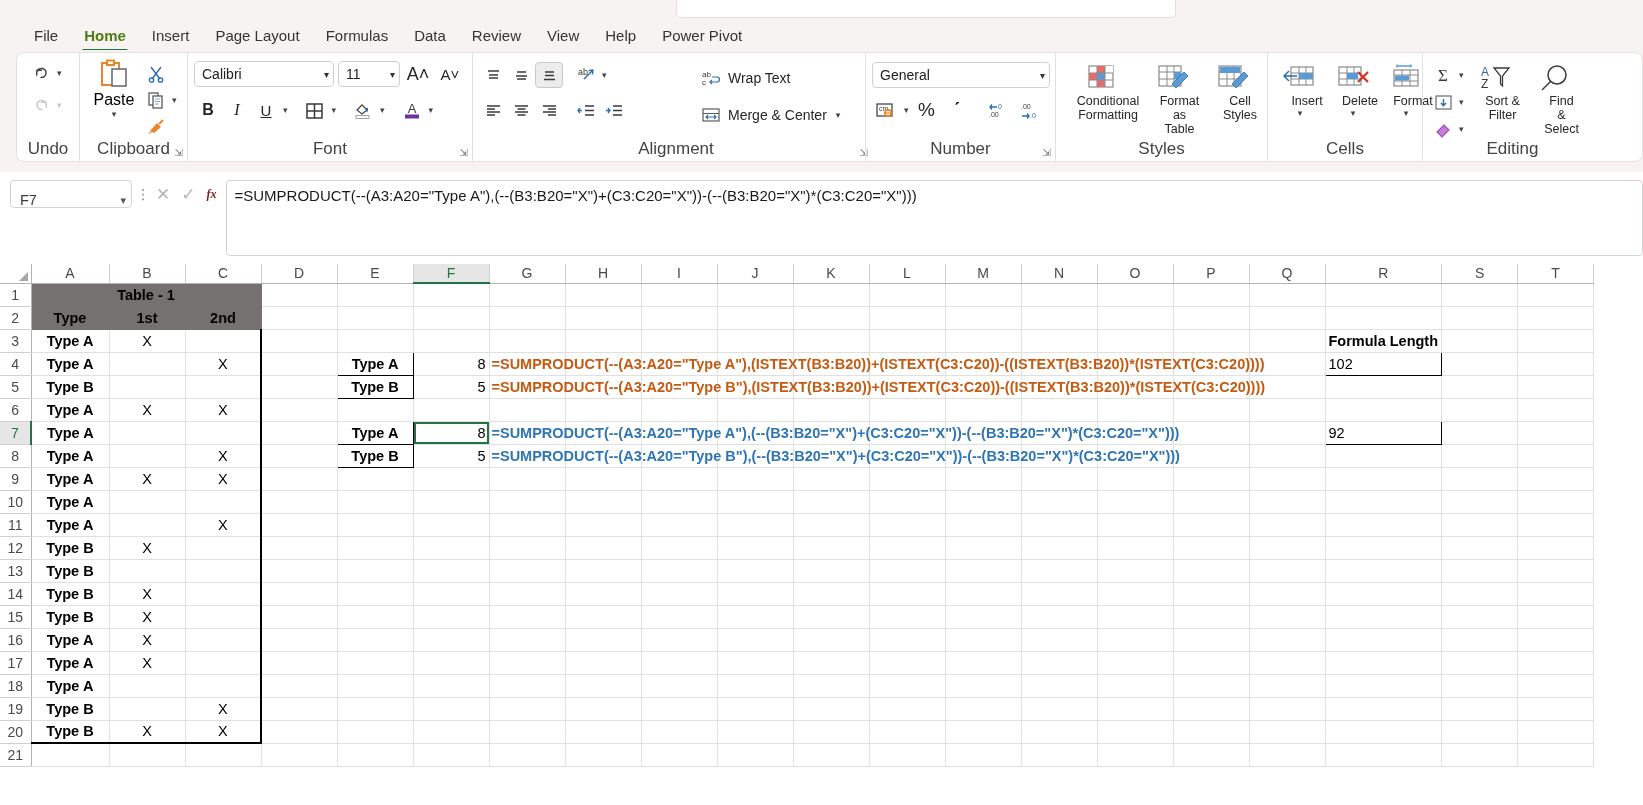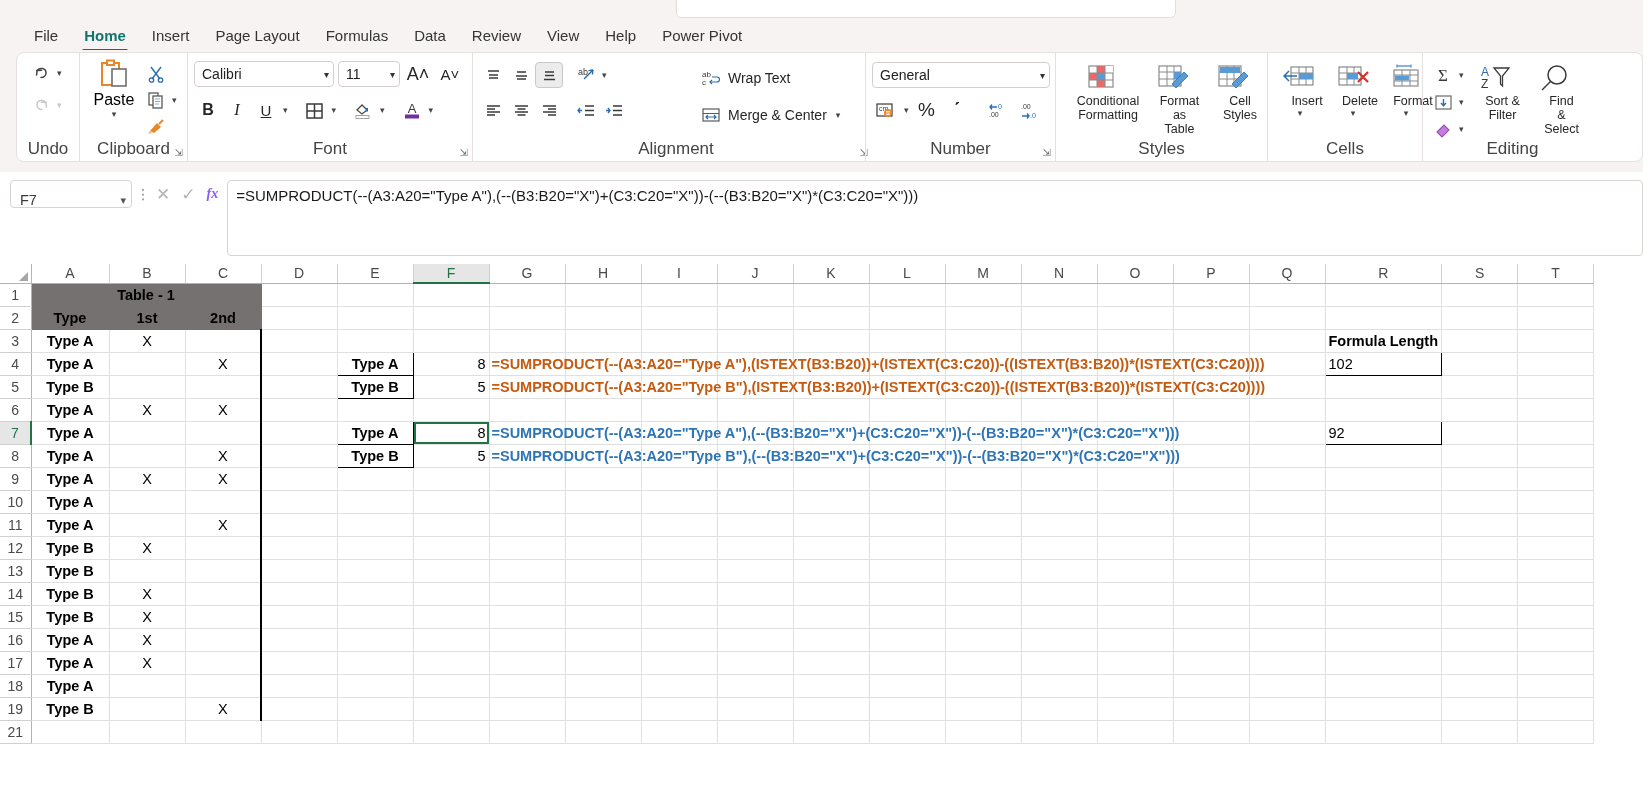--- a/index.html
+++ b/index.html
@@ -39,21 +39,21 @@
   }
   .ribbon-tab {
     padding: 4px 12px 3px 12px;
     margin-right: 2px;
     cursor: default;
     position: relative;
     white-space: nowrap;
   }
   .ribbon-tab.active {
     font-weight: bold;
-    color: #0f766e;
+    color: #4d7c0f;
   }
   .ribbon-tab.active::after {
     content: "";
     position: absolute;
     left: 10px; right: 10px; bottom: -5px;
     height: 3px; background: #217346; border-radius: 2px;
   }
 
   
   .ribbon {
@@ -183,21 +183,21 @@
     border: 1px solid #d8d3d2; border-radius: 4px;
     background:#fff;
     display:flex; align-items:center; padding: 12px 5px 0 9px;
     font-size: 14.5px; color: #3a3a3a;
   }
   .namebox .nv { flex:1; }
   .namebox .nc { font-size: 11px; color:#555; }
   .fb-dots { width: 22px; text-align:center; color:#808080; font-size:14px; line-height:28px; height:28px;}
   .fb-icons { display:flex; align-items:center; height:28px; gap:11px; padding: 0 9px 0 2px;}
   .fb-ic { font-size: 17px; color: #b6b6b6; }
-  .fb-fx { font-size: 14px; color: #8b5cf6; font-family: "Liberation Serif", serif; font-style: italic; font-weight: bold;}
+  .fb-fx { font-size: 12px; color: #7f1d1d; font-family: "Liberation Serif", serif; font-style: italic; font-weight: bold;}
   .fb-input {
     flex: 1; margin-right: 0px;
     min-height: 76px;
     border: 1px solid #d8d3d2;
     border-radius: 4px;
     background: #fff;
     font-size: 15px;
     color: #1a1a1a;
     padding: 5px 8px;
     font-family: "Liberation Sans", sans-serif;
@@ -1198,20 +1198,43 @@
           <td class="cell"></td>
       <td class="cell"></td>
           <td class="cell"></td>
       <td class="cell"></td>
           <td class="cell"></td>
       <td class="cell"></td>
           <td class="cell"></td>
       <td class="cell"></td>
     </tr>
     <tr>
+      <td class="rowhdr">20</td>
+      <td class="cell t-b tbl-bottom">Type B</td>
+      <td class="cell x tbl-bottom">X</td>
+      <td class="cell x tbl-right tbl-bottom">X</td>
+      <td class="cell"></td>
+          <td class="cell"></td>
+      <td class="cell"></td>
+          <td class="cell"></td>
+      <td class="cell"></td>
+          <td class="cell"></td>
+      <td class="cell"></td>
+          <td class="cell"></td>
+      <td class="cell"></td>
+          <td class="cell"></td>
+      <td class="cell"></td>
+          <td class="cell"></td>
+      <td class="cell"></td>
+          <td class="cell"></td>
+      <td class="cell"></td>
+          <td class="cell"></td>
+      <td class="cell"></td>
+    </tr>
+    <tr>
       <td class="rowhdr">21</td>
       <td class="cell"></td>
           <td class="cell"></td>
       <td class="cell"></td>
           <td class="cell"></td>
       <td class="cell"></td>
           <td class="cell"></td>
       <td class="cell"></td>
           <td class="cell"></td>
       <td class="cell"></td>

